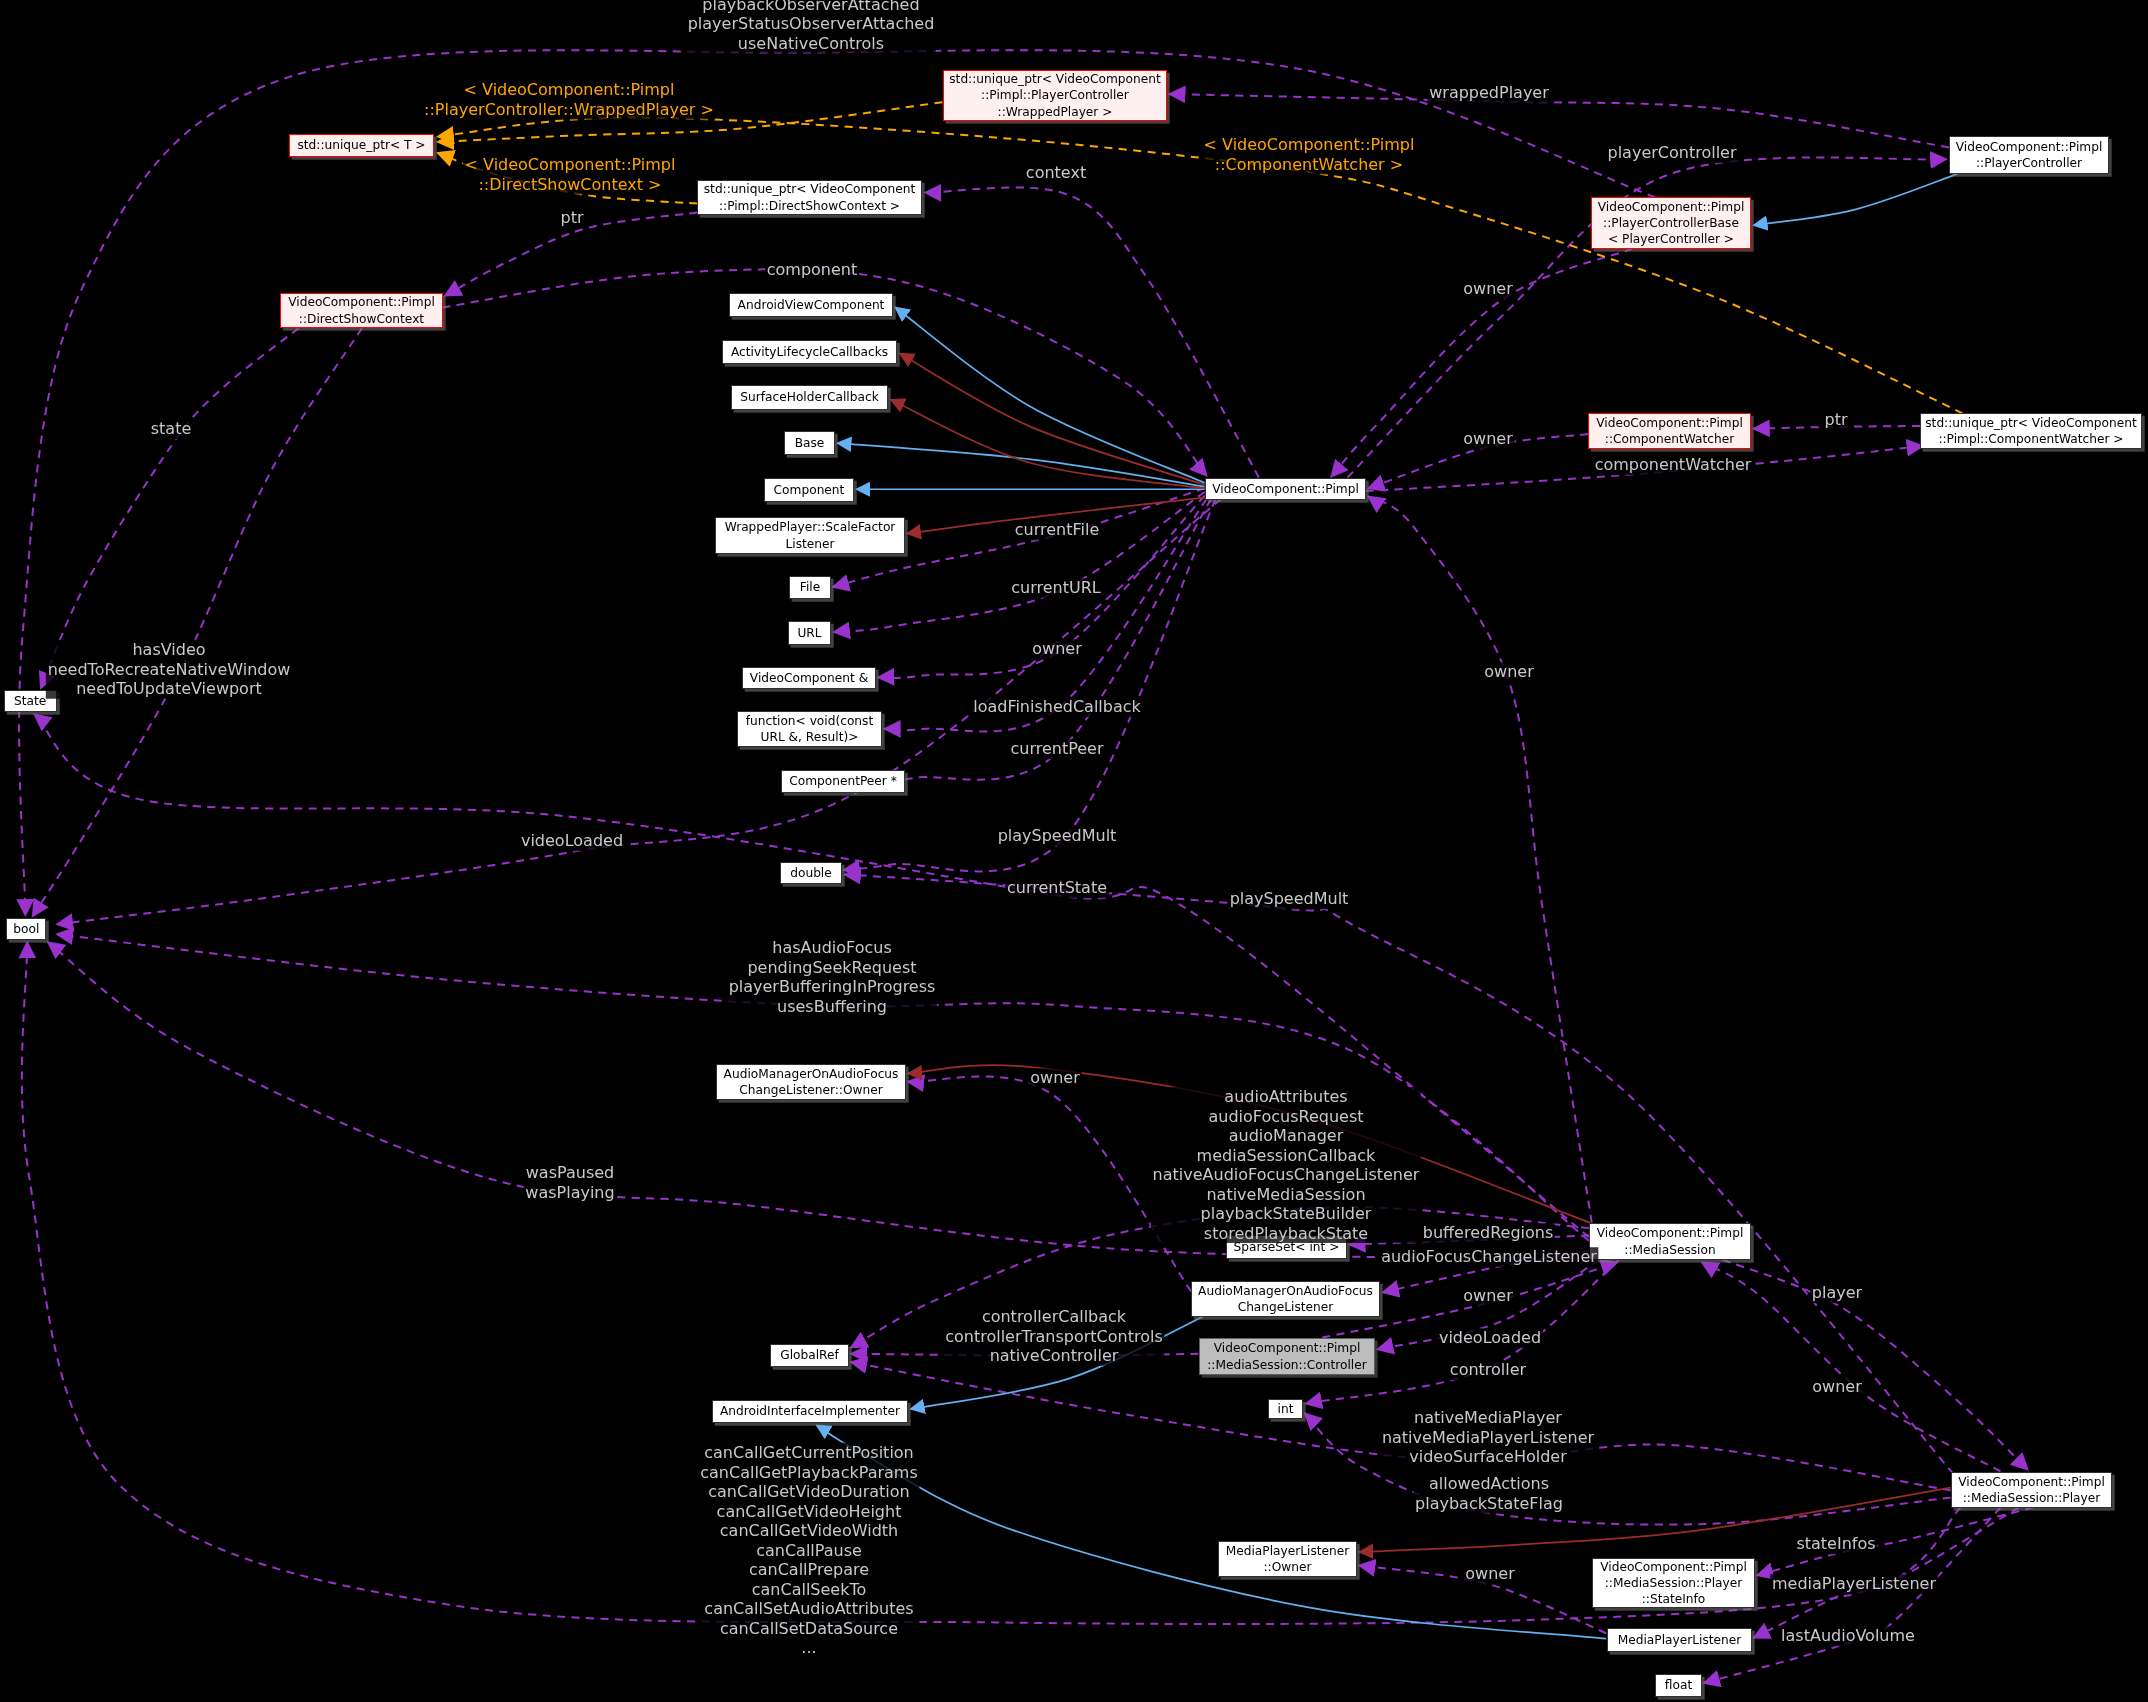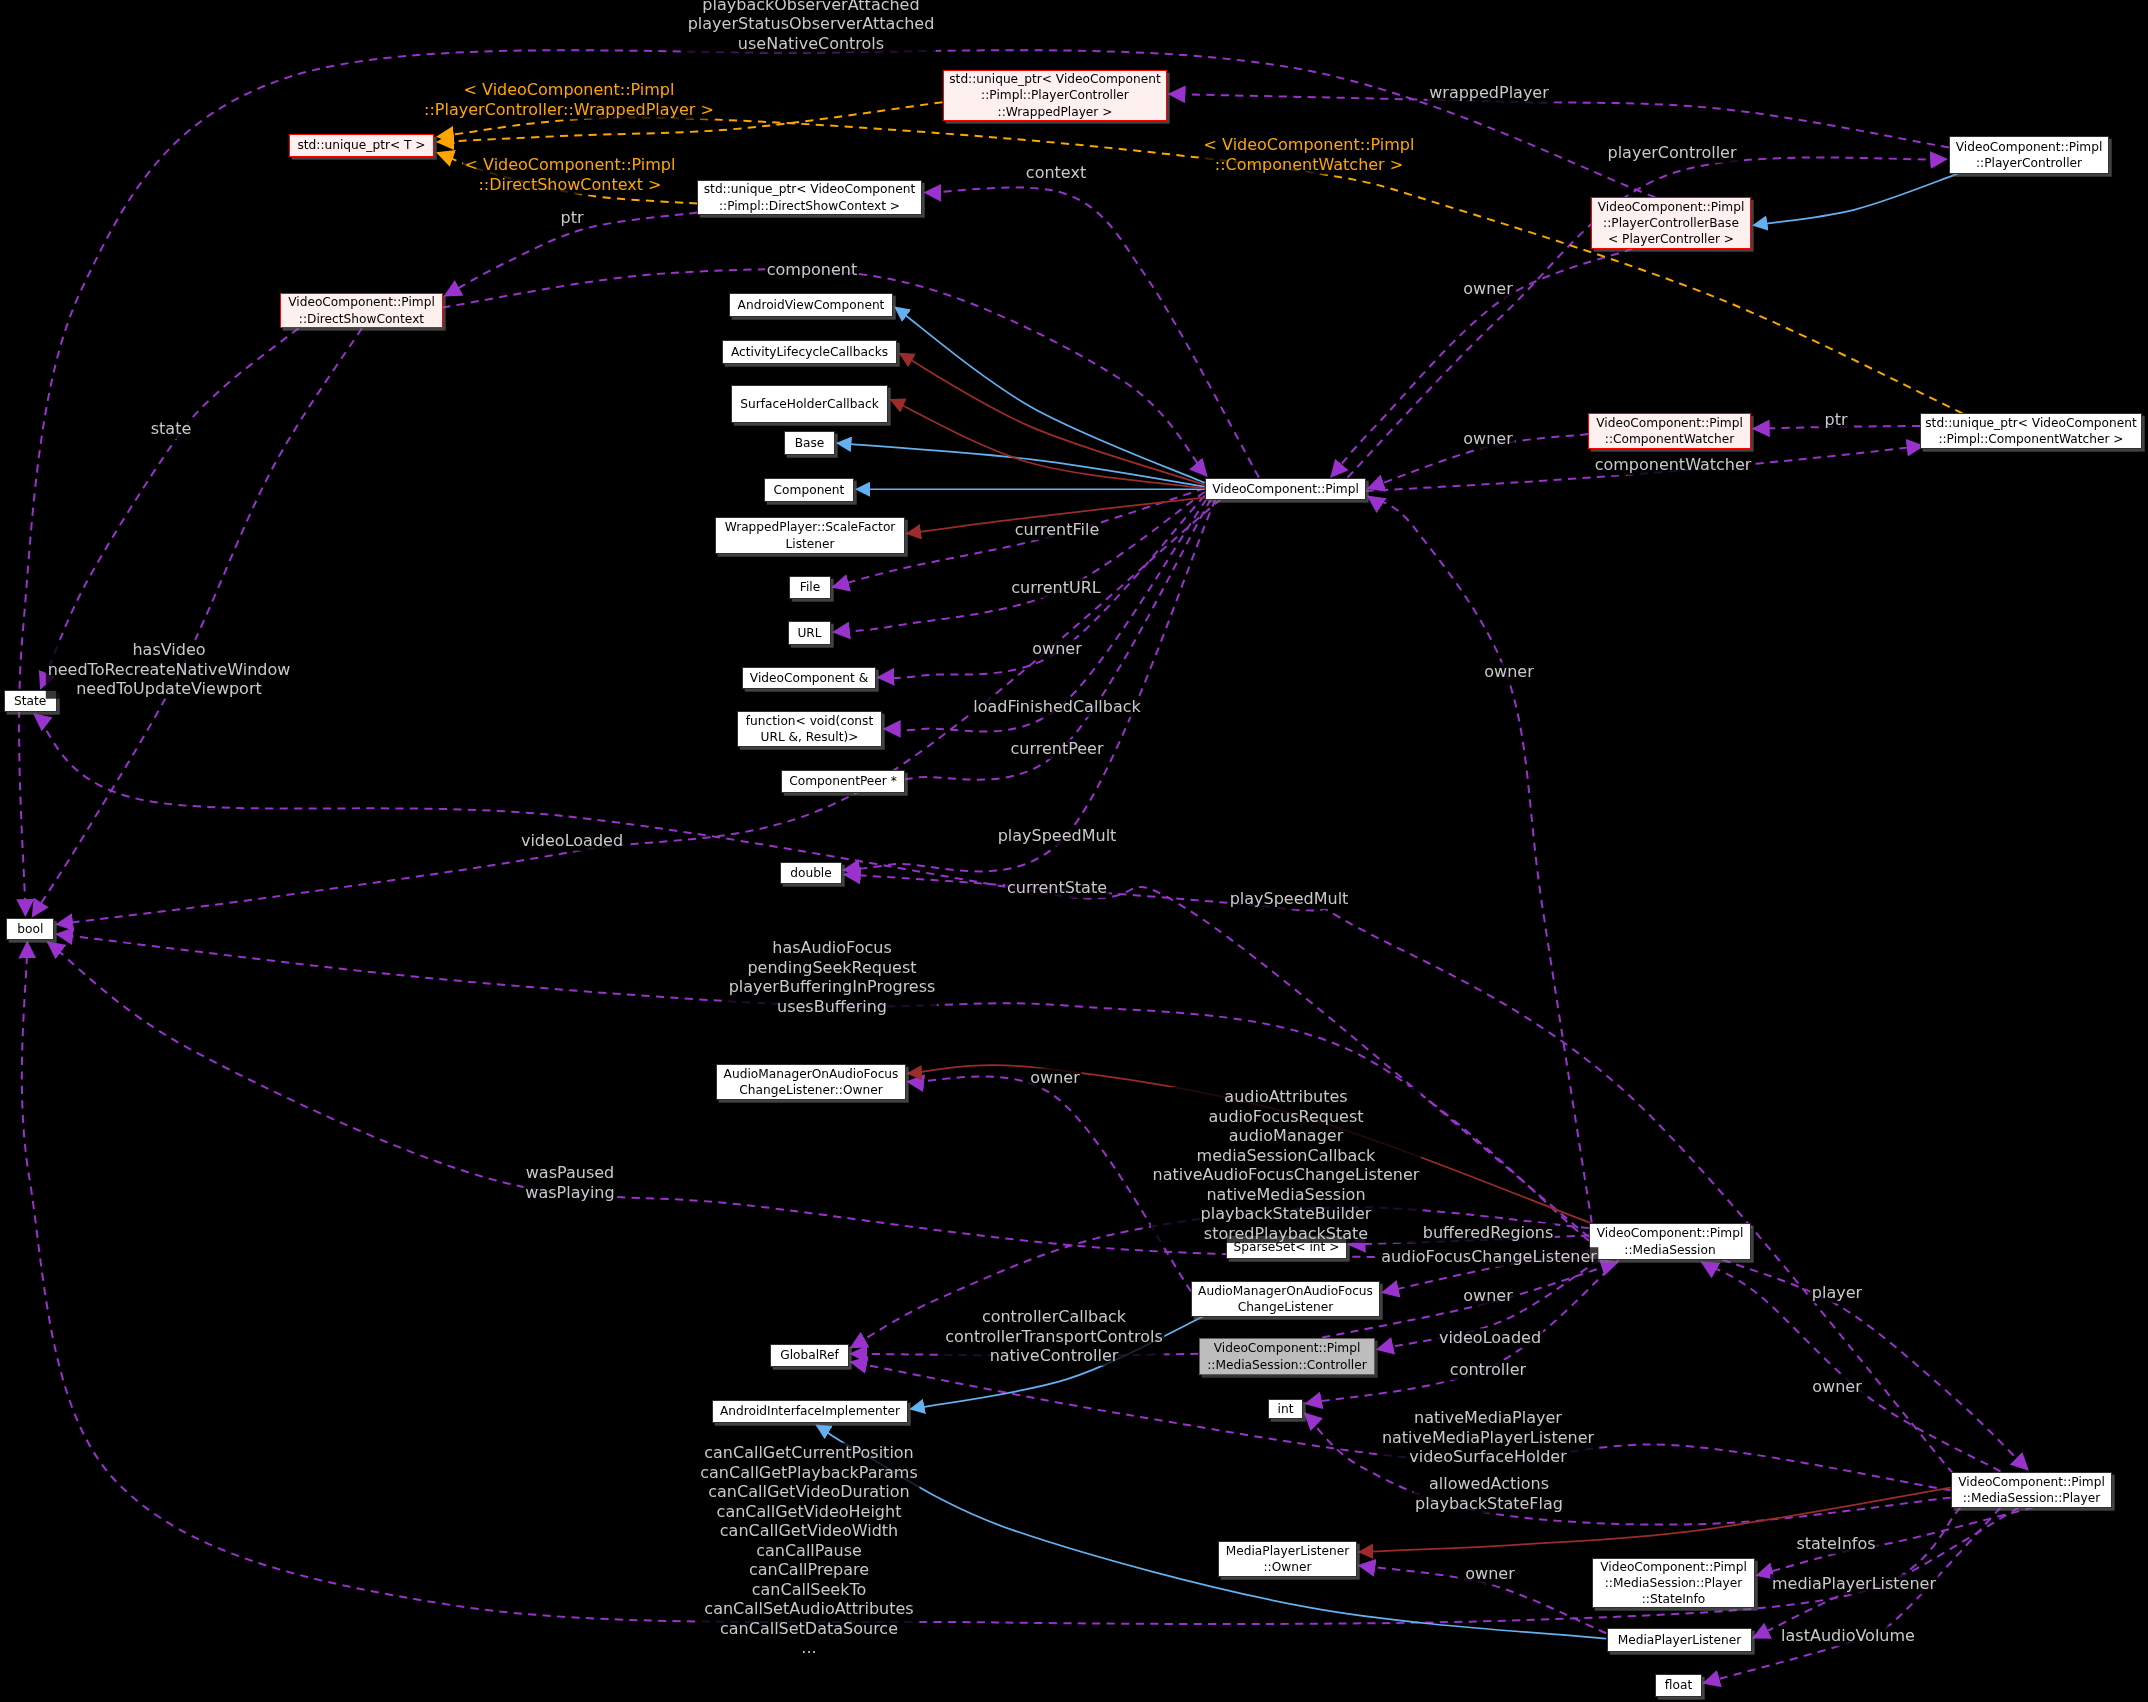--- a/index.html
+++ b/index.html
@@ -90,37 +90,37 @@
         <path d="M1776,1812 C1721.7,1806.3 1559.3,1798.0 1450,1778 C1340.7,1758.0 1202.5,1720.3 1120,1692 C1037.5,1663.7 991.2,1627.3 955,1608 C918.8,1588.7 911.7,1581.3 903,1576" fill="none" stroke="#63b1f2" stroke-width="1.9" marker-end="url(#arrow-public)"></path>
         <path d="M1332,536 C1300.0,525.3 1196.2,496.2 1140,472 C1083.8,447.8 1019.2,404.5 995,391" fill="none" stroke="#9c2b2b" stroke-width="1.9" marker-end="url(#arrow-private)"></path>
         <path d="M1332,540 C1300.0,535.3 1197.8,528.3 1140,512 C1082.2,495.7 1010.8,453.7 985,442" fill="none" stroke="#9c2b2b" stroke-width="1.9" marker-end="url(#arrow-private)"></path>
         <path d="M1334,550 C1301.7,553.7 1195.2,565.3 1140,572 C1084.8,578.7 1025.8,587.0 1003,590" fill="none" stroke="#9c2b2b" stroke-width="1.9" marker-end="url(#arrow-private)"></path>
         <path d="M1758,1352 C1703.3,1332.0 1533.0,1260.7 1430,1232 C1327.0,1203.3 1211.0,1187.5 1140,1180 C1069.0,1172.5 1026.7,1185.8 1004,1187" fill="none" stroke="#9c2b2b" stroke-width="1.9" marker-end="url(#arrow-private)"></path>
         <path d="M2157,1645 C2110.8,1652.8 1959.5,1681.5 1880,1692 C1800.5,1702.5 1742.8,1704.0 1680,1708 C1617.2,1712.0 1532.5,1714.7 1503,1716" fill="none" stroke="#9c2b2b" stroke-width="1.9" marker-end="url(#arrow-private)"></path>
       </g>
   </svg>
   <div id="node-layer">
       <div class="node" style="left: 3.6px; top: 690px; width: 53px; height: 22px;">State</div>
-      <div class="node" style="left: 6.3px; top: 918px; width: 48px; height: 22px;">bool</div>
+      <div class="node" style="left: 6.3px; top: 918px; width: 40px; height: 22px;">bool</div>
       <div class="node red" style="left: 289px; top: 134px; width: 145px; height: 22.6px;">std::unique_ptr&lt; T &gt;</div>
       <div class="node red" style="left: 943px; top: 70px; width: 224px; height: 51px;">std::unique_ptr&lt; VideoComponent
 ::Pimpl::PlayerController
 ::WrappedPlayer &gt;</div>
       <div class="node" style="left: 697px; top: 180px; width: 225px; height: 35px;">std::unique_ptr&lt; VideoComponent
 ::Pimpl::DirectShowContext &gt;</div>
       <div class="node" style="left: 1949px; top: 136px; width: 160px; height: 38px;">VideoComponent::Pimpl
 ::PlayerController</div>
       <div class="node red" style="left: 1591px; top: 197px; width: 160px; height: 52px;">VideoComponent::Pimpl
 ::PlayerControllerBase
 &lt; PlayerController &gt;</div>
       <div class="node red" style="left: 280px; top: 293px; width: 163px; height: 35px;">VideoComponent::Pimpl
 ::DirectShowContext</div>
       <div class="node" style="left: 729px; top: 293px; width: 164px; height: 24.4px;">AndroidViewComponent</div>
       <div class="node" style="left: 722px; top: 340px; width: 175px; height: 23.5px;">ActivityLifecycleCallbacks</div>
-      <div class="node" style="left: 731px; top: 385px; width: 157px; height: 38px;">SurfaceHolderCallback</div>
+      <div class="node" style="left: 731px; top: 385px; width: 157px; height: 25px;">SurfaceHolderCallback</div>
       <div class="node" style="left: 784px; top: 431px; width: 51px; height: 24.4px;">Base</div>
       <div class="node" style="left: 764px; top: 478px; width: 90px; height: 23.5px;">Component</div>
       <div class="node" style="left: 1205px; top: 478px; width: 161px; height: 22px;">VideoComponent::Pimpl</div>
       <div class="node red" style="left: 1588px; top: 413px; width: 163px; height: 36px;">VideoComponent::Pimpl
 ::ComponentWatcher</div>
       <div class="node" style="left: 1920px; top: 413px; width: 222px; height: 36px;">std::unique_ptr&lt; VideoComponent
 ::Pimpl::ComponentWatcher &gt;</div>
       <div class="node" style="left: 715px; top: 517px; width: 190px; height: 37px;">WrappedPlayer::ScaleFactor
 Listener</div>
       <div class="node" style="left: 789px; top: 576px; width: 42px; height: 22.6px;">File</div>

